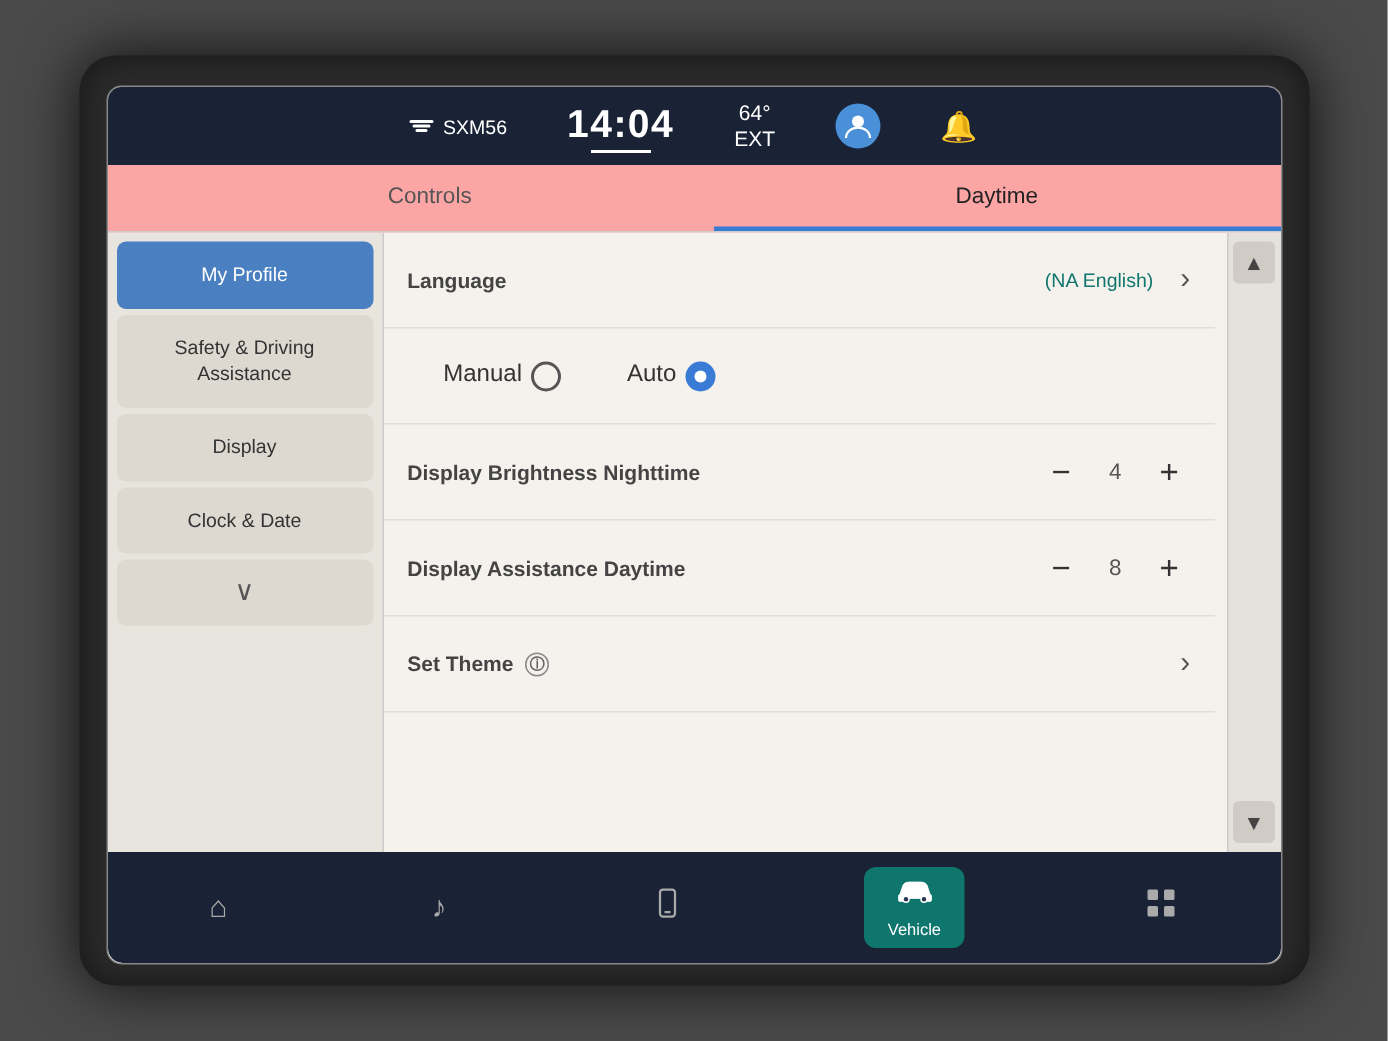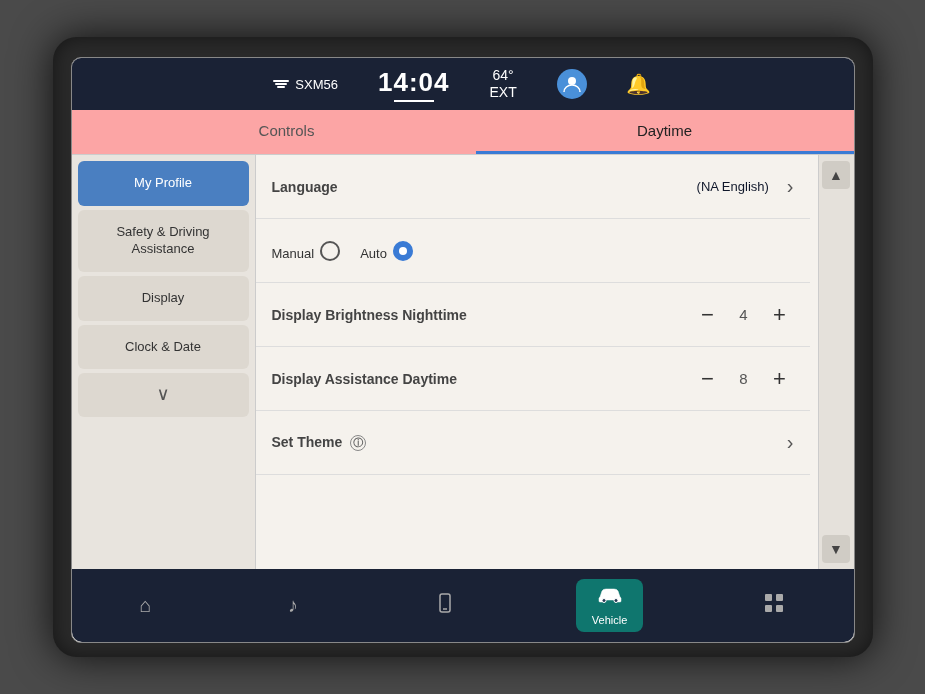--- a/index.html
+++ b/index.html
@@ -238,43 +238,44 @@
 
     .setting-label {
       font-size: 14px;
       color: #444;
       flex: 1;
       font-weight: bold;
     }
 
     .setting-value {
       font-size: 13px;
-      color: #0f172a;
+      color: #0f766e;
       text-align: center;
     }
 
     .chevron-right {
       font-size: 20px;
       color: #555;
       margin-left: 8px;
     }
 
     
     .radio-group {
       display: flex;
       align-items: center;
       gap: 20px;
     }
 
     .radio-option {
       display: flex;
-      align-items: flex-end;
+      align-items: flex-start;
       gap: 6px;
-      font-size: 13px;
+      font-size: 16px;
       color: #333;
+      margin-left: 24px;
     }
 
     .radio-circle {
       width: 20px;
       height: 20px;
       border-radius: 50%;
       border: 2px solid #555;
       display: flex;
       align-items: center;
       justify-content: center;

